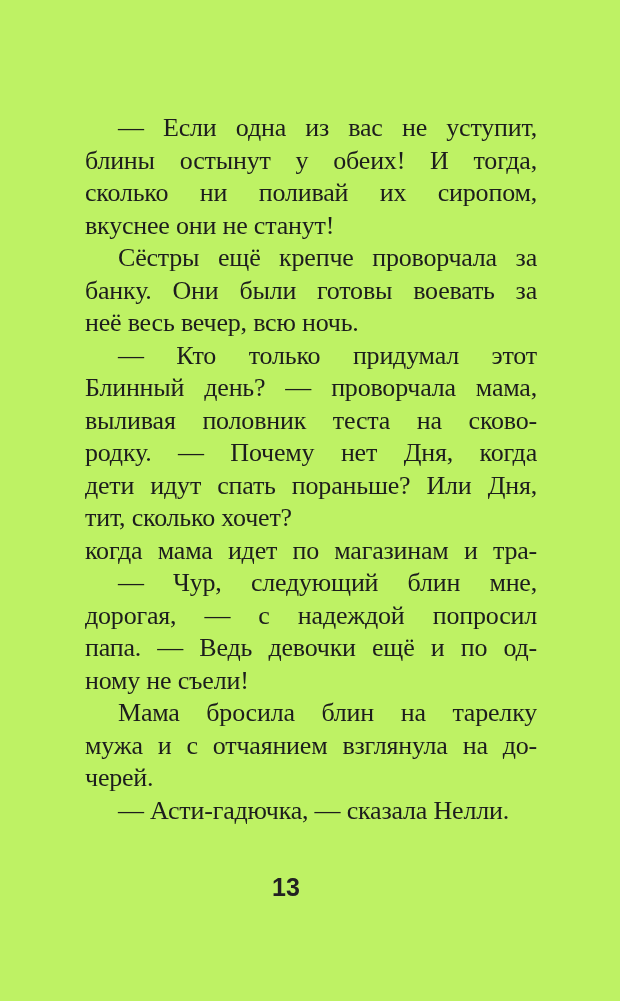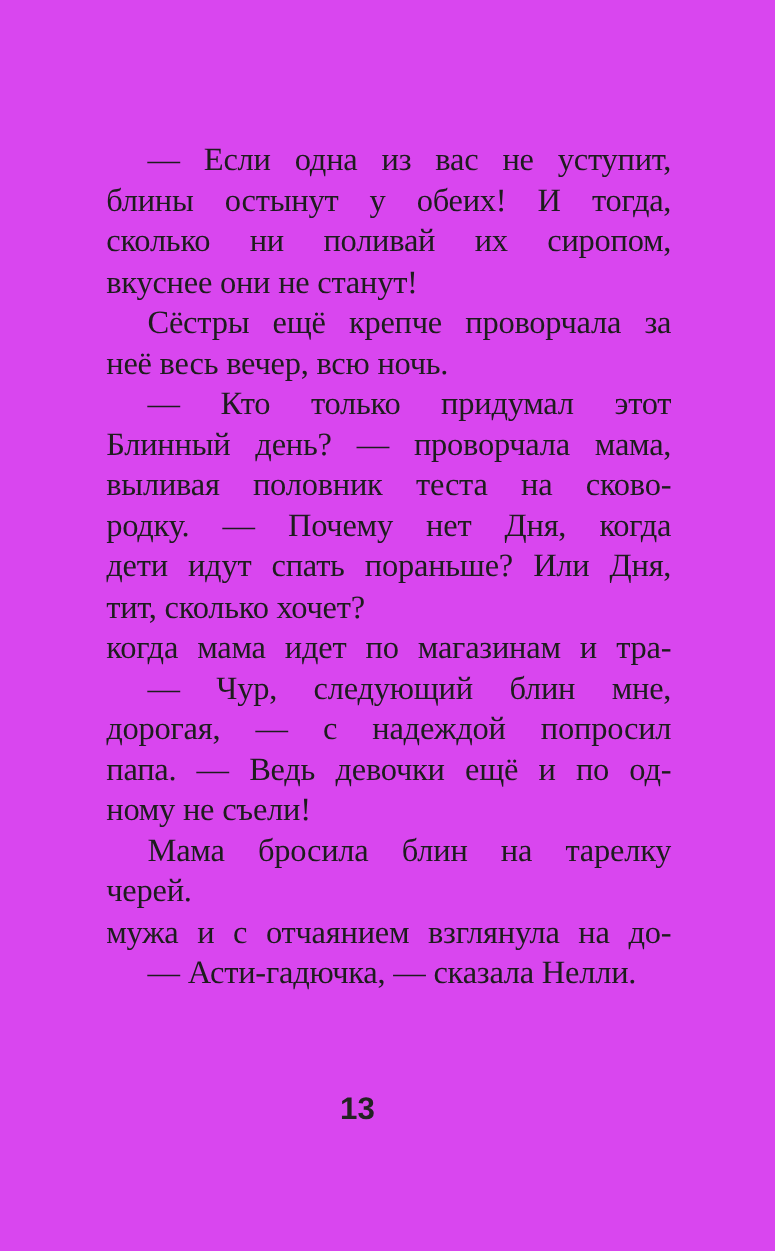--- a/index.html
+++ b/index.html
@@ -10,21 +10,21 @@
     width: 620px;
     height: 1001px;
     position: relative;
     background: #fbfbfa;
     overflow: hidden;
     font-family: "Liberation Serif", serif;
   }
   .book-page {
     position: absolute;
     inset: 0;
-    background: #d946ef;
+    background: #bef264;
     color: #1d1d1d;
   }
   .text-block {
     position: absolute;
     left: 85px;
     top: 112px;
     width: 452px;
   }
   .paragraph {
     margin: 0;
@@ -70,20 +70,21 @@
 
     <div class="paragraph">
       <div class="line indent">— Если одна из вас не уступит,</div>
       <div class="line">блины остынут у обеих! И тогда,</div>
       <div class="line">сколько ни поливай их сиропом,</div>
       <div class="line last">вкуснее они не станут!</div>
     </div>
 
     <div class="paragraph">
       <div class="line indent">Сёстры ещё крепче проворчала за</div>
+      <div class="line">банку. Они были готовы воевать за</div>
       <div class="line last">неё весь вечер, всю ночь.</div>
     </div>
 
     <div class="paragraph">
       <div class="line indent">— Кто только придумал этот</div>
       <div class="line">Блинный день? — проворчала мама,</div>
       <div class="line">выливая половник теста на сково-</div>
       <div class="line">родку. — Почему нет Дня, когда</div>
       <div class="line">дети идут спать пораньше? Или Дня,</div>
       <div class="line last">тит, сколько хочет?</div>
@@ -92,22 +93,22 @@
 
     <div class="paragraph">
       <div class="line indent">— Чур, следующий блин мне,</div>
       <div class="line">дорогая, — с надеждой попросил</div>
       <div class="line">папа. — Ведь девочки ещё и по од-</div>
       <div class="line last">ному не съели!</div>
     </div>
 
     <div class="paragraph">
       <div class="line indent">Мама бросила блин на тарелку</div>
+      <div class="line">мужа и с отчаянием взглянула на до-</div>
       <div class="line last">черей.</div>
-      <div class="line">мужа и с отчаянием взглянула на до-</div>
     </div>
 
 
     <div class="paragraph">
       <div class="line indent last">— Асти-гадючка, — сказала Нелли.</div>
     </div>
 
   </div>
 
   <div class="page-number">13</div>

